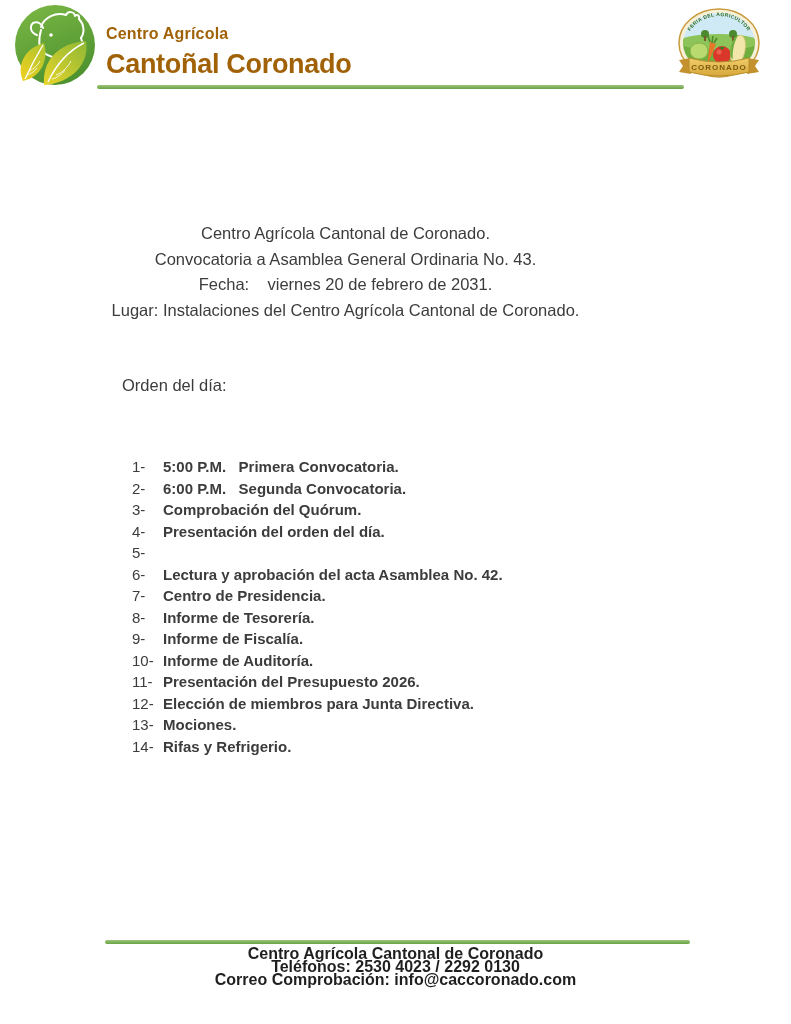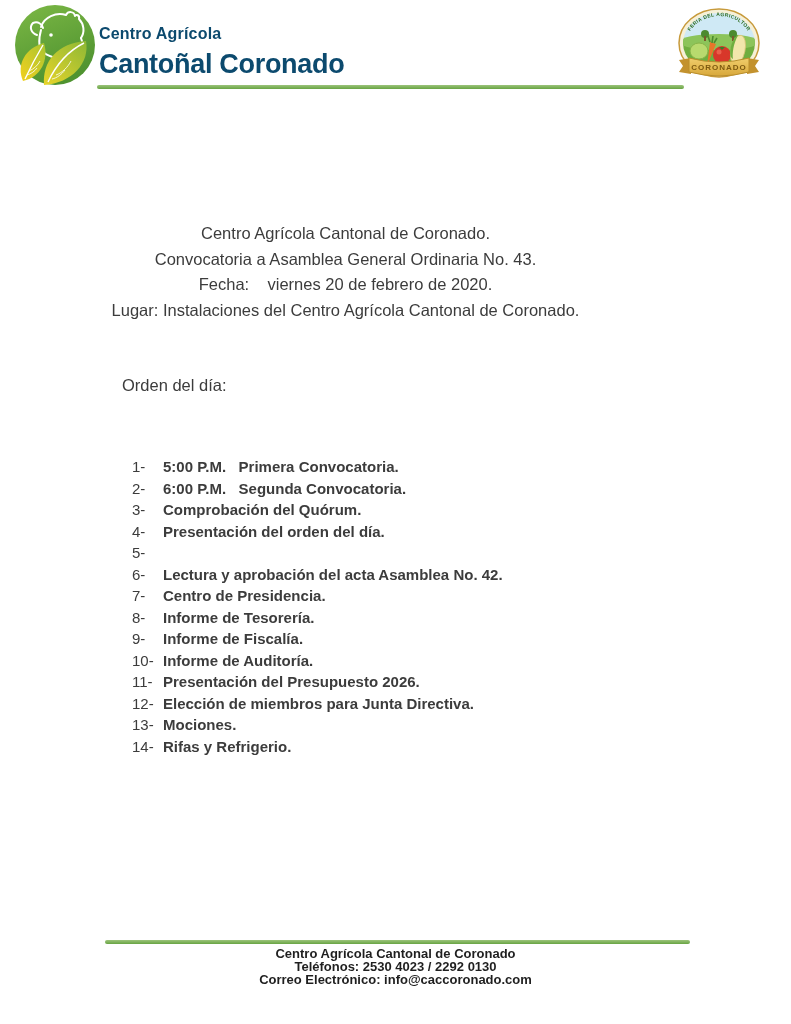--- a/index.html
+++ b/index.html
@@ -8,21 +8,21 @@
     background:#ffffff;
     position:relative;
     overflow:hidden;
     font-family:"Liberation Sans", sans-serif;
     color:#3c3c3c;
   }
   .page{position:absolute;inset:0;background:#ffffff;}
 
   
   .logo-left{position:absolute;left:10px;top:3px;width:90px;height:88px;}
-  .wordmark{position:absolute;left:99px;top:26px;color:#0c4a6e;line-height:1;}
+  .wordmark{position:absolute;left:106px;top:26px;color:#a16207;line-height:1;}
   .wordmark-1{font-size:16px;font-weight:bold;letter-spacing:.2px;}
   .wordmark-2{font-size:27px;font-weight:bold;letter-spacing:-.3px;margin-top:9px;}
   .badge-right{position:absolute;left:675px;top:6px;width:88px;height:78px;}
   .hdr-divider{
     position:absolute;left:97px;top:85px;width:587px;height:4px;
     background:linear-gradient(#9cc47b,#68a443);border-radius:2px;
   }
 
   
   .title-block{
@@ -38,21 +38,21 @@
   .agenda-num{width:31px;flex:0 0 31px;}
   .agenda-text{flex:1;font-weight:bold;}
 
   
   .ftr-divider{
     position:absolute;left:105px;top:940px;width:585px;height:4px;
     background:linear-gradient(#9cc47b,#68a443);border-radius:2px;
   }
   .footer-block{
     position:absolute;left:0;top:947px;width:791px;text-align:center;
-    font-size:13px;font-weight:bold;line-height:13px;color:#1f1f1f;
+    font-size:16px;font-weight:bold;line-height:13px;color:#1f1f1f;
   }
 </style>
 </head>
 <body>
 
 <div class="page">
 
   <div>
 
     <svg class="logo-left" viewBox="0 0 90 88">
@@ -136,21 +136,21 @@
       <path d="M14,52 Q44,60 74,52 L74,66 Q44,74 14,66 Z" fill="url(#gBanner)" stroke="#b98e2c" stroke-width="1"></path>
       <text x="44" y="64" text-anchor="middle" font-size="8" font-weight="bold" fill="#7d5a10" letter-spacing="1">CORONADO</text>
     </svg>
 
     <div class="hdr-divider"></div>
   </div>
 
   <div class="title-block">
     <div class="pre">Centro Agrícola Cantonal de Coronado.</div>
     <div class="pre">Convocatoria a Asamblea General Ordinaria No. 43.</div>
-    <div class="pre">Fecha:    viernes 20 de febrero de 2020.</div>
+    <div class="pre">Fecha:    viernes 20 de febrero de 2031.</div>
     <div class="pre">Lugar: Instalaciones del Centro Agrícola Cantonal de Coronado.</div>
   </div>
 
   <div class="agenda-heading">Orden del día:</div>
 
   <ol class="agenda-list">
     <li class="agenda-row">
         <span class="agenda-num">1-</span>
         <span class="agenda-text pre">5:00 P.M.   Primera Convocatoria.</span>
       </li>
@@ -204,16 +204,16 @@
     <li class="agenda-row">
         <span class="agenda-num">14-</span>
         <span class="agenda-text pre">Rifas y Refrigerio.</span>
       </li>
   </ol>
 
   <div class="ftr-divider"></div>
   <div class="footer-block">
     <div>Centro Agrícola Cantonal de Coronado</div>
     <div>Teléfonos: 2530 4023 / 2292 0130</div>
-    <div>Correo Electrónico: info@caccoronado.com</div>
+    <div>Correo Comprobación: info@caccoronado.com</div>
   </div>
 
 </div>
 
 </body></html>

